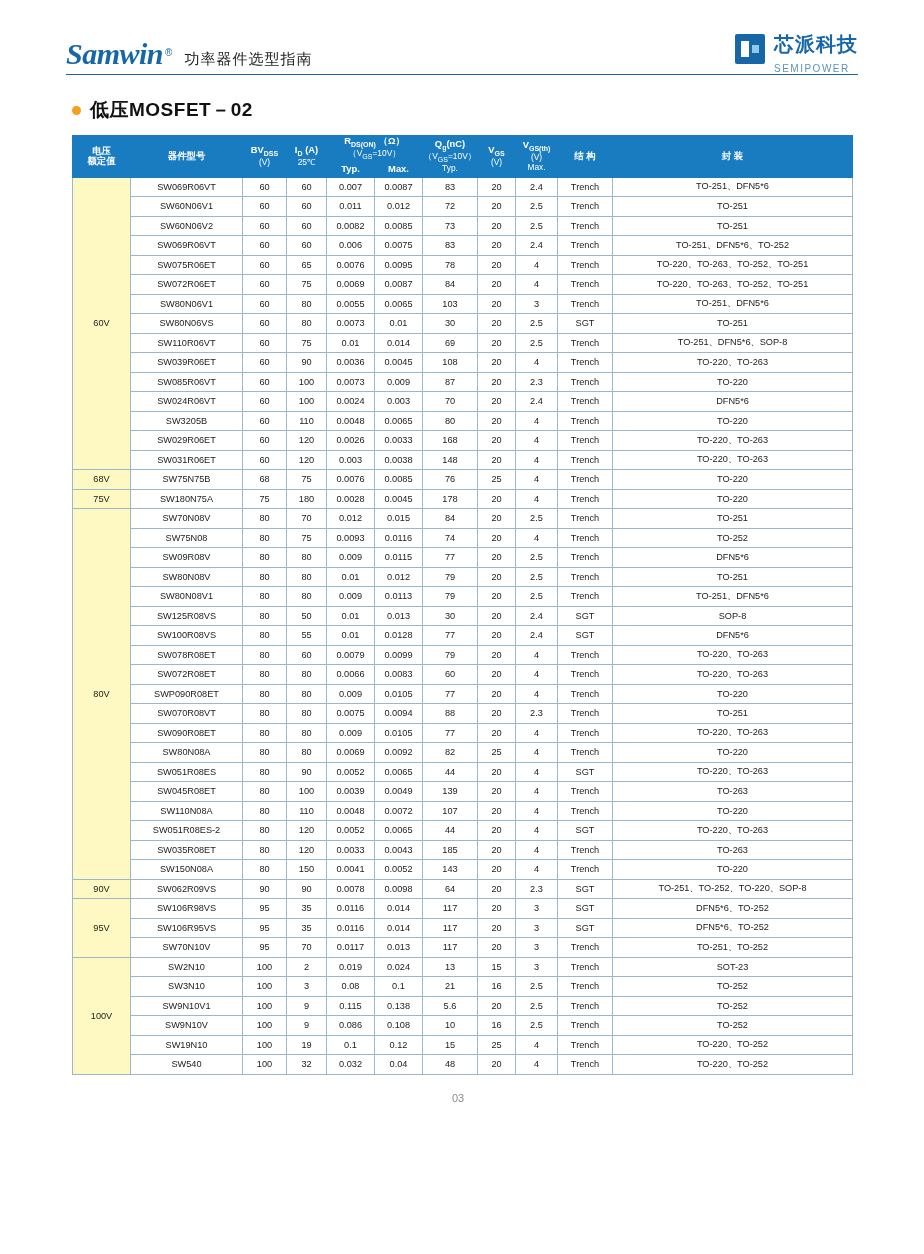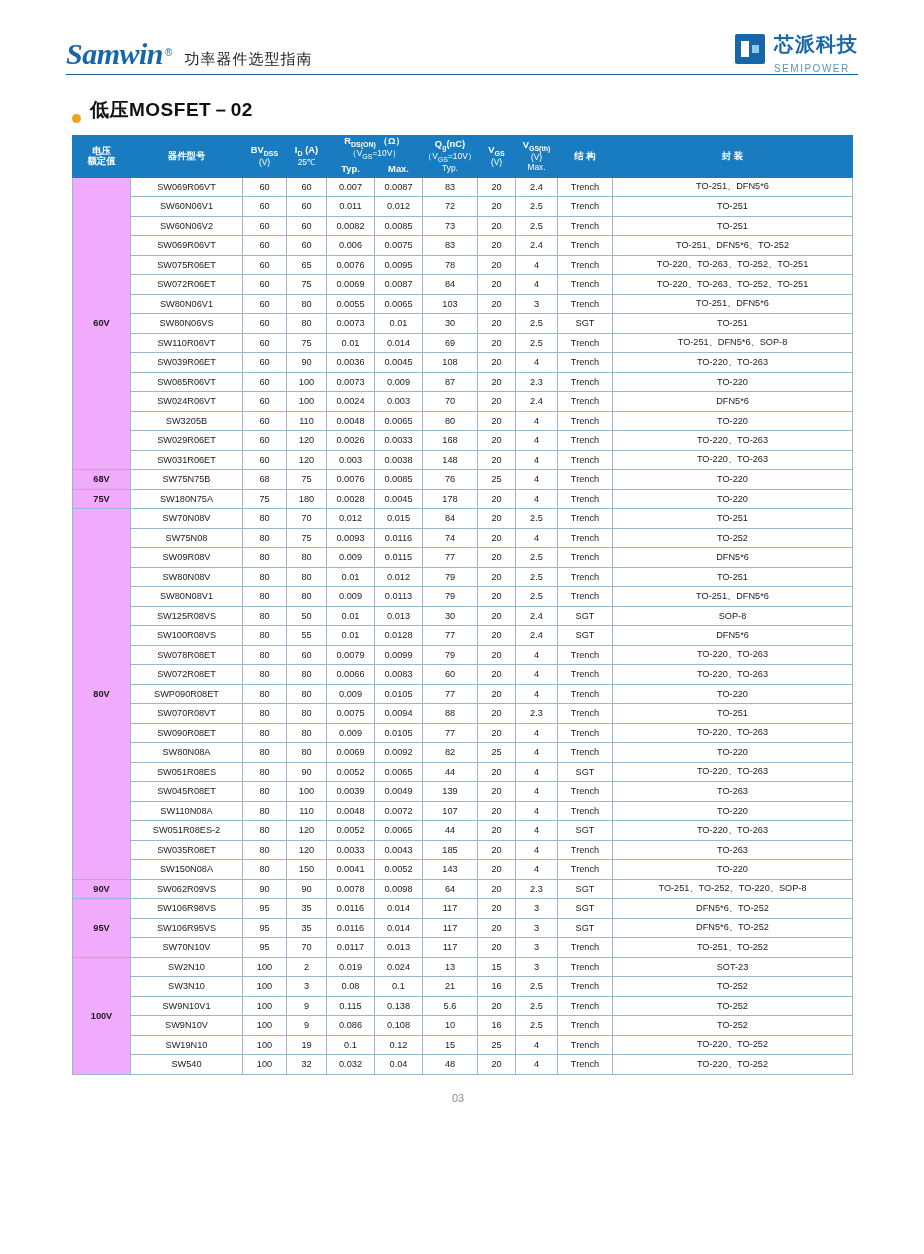--- a/index.html
+++ b/index.html
@@ -87,21 +87,21 @@
     margin-top: 8px;
   }
   .header-rule {
     margin: 0 66px;
     border-bottom: 1.5px solid #1766a8;
   }
   
   .section-title-row {
     margin: 22px 0 12px 72px;
     display: flex;
-    align-items: flex-end;
+    align-items: center;
     gap: 9px;
   }
   .bullet-dot {
     width: 9px; height: 9px;
     border-radius: 50%;
     background: #f3a21c;
     flex: none;
   }
   .section-title {
     font-size: 19px;
@@ -131,22 +131,22 @@
     font-weight: bold;
     border: 1px solid #1a7cc0;
     line-height: 1.15;
     font-size: 9.4px;
   }
   thead .sub th { font-weight: normal; font-size: 8.6px; height: 16px; }
   .hdr-small { font-size: 8.4px; font-weight: normal; }
   .sub-idx { font-size: 7px; vertical-align: sub; }
   td.left, th.left { text-align: left; padding-left: 5px; }
   td.volt {
-    font-weight: bold;
-    background: #f0abfc;
+    font-weight: normal;
+    background: #fef9c3;
   }
   tbody tr td { background: #ffffff; }
   
   col.c-volt { width: 58px; }
   col.c-model { width: 112px; }
   col.c-bv { width: 44px; }
   col.c-id { width: 40px; }
   col.c-rtyp { width: 48px; }
   col.c-rmax { width: 48px; }
   col.c-qg { width: 55px; }

